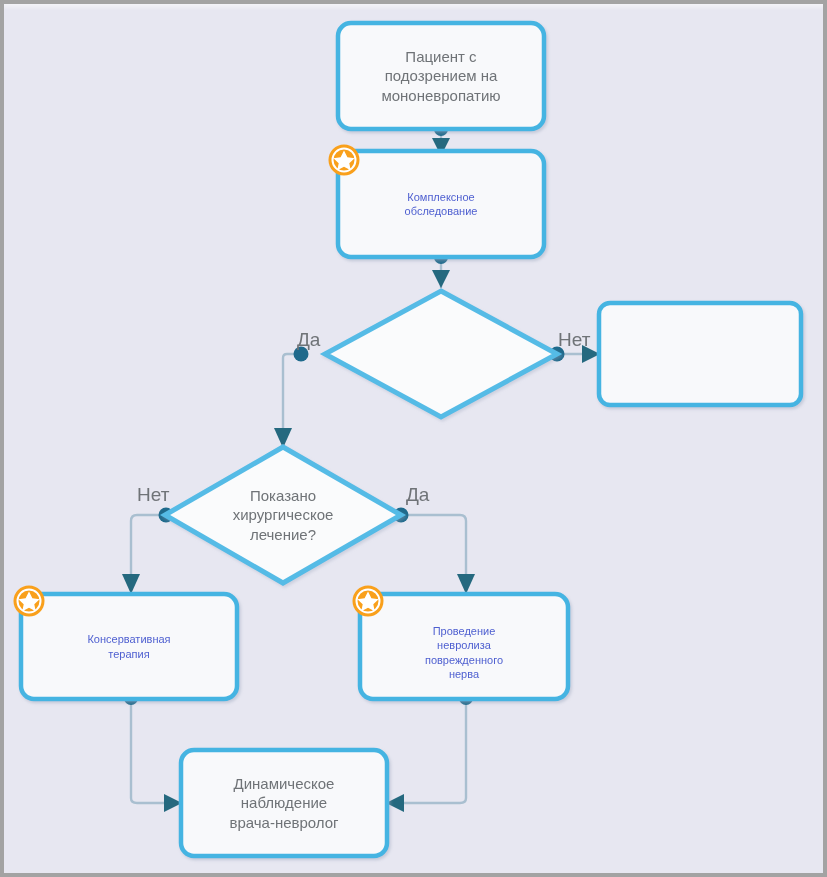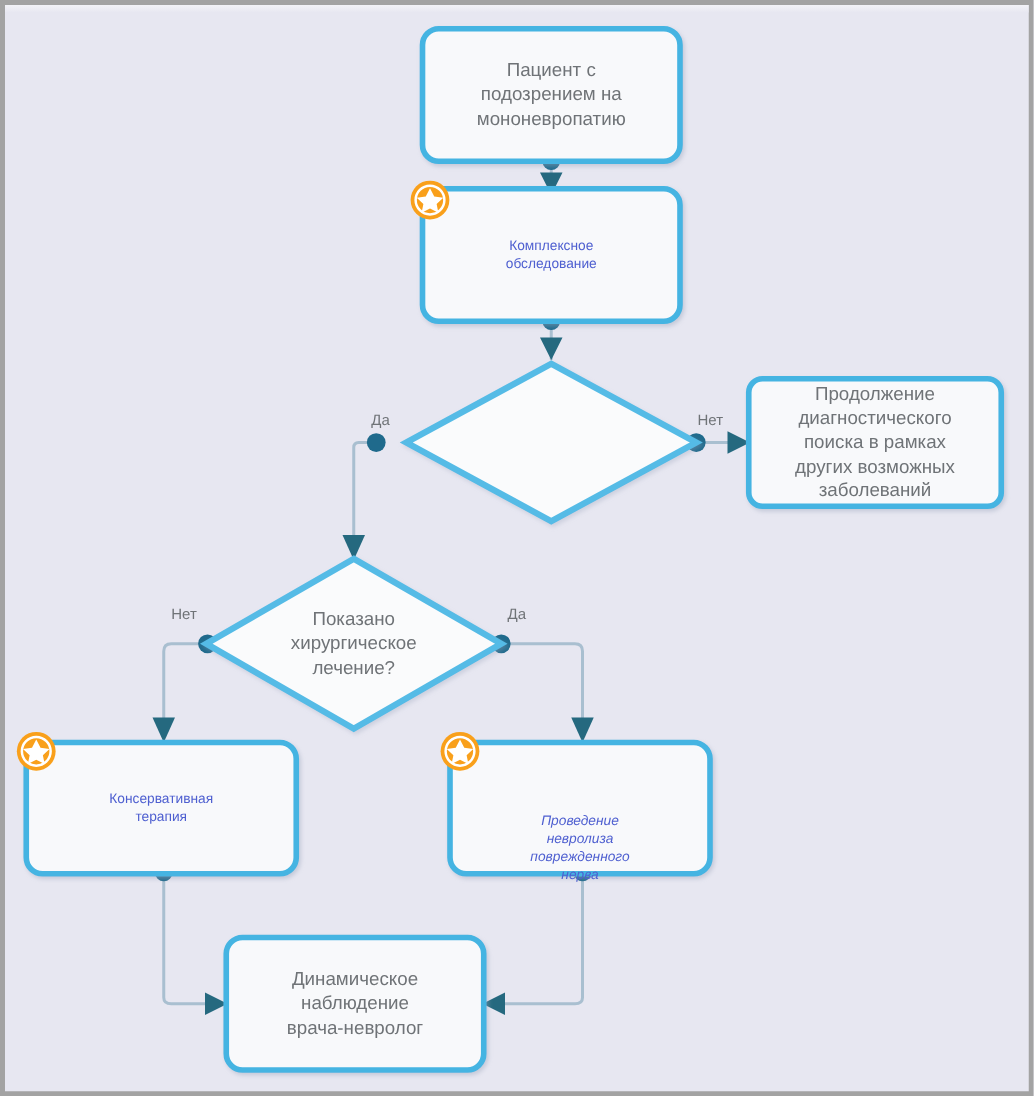--- a/index.html
+++ b/index.html
@@ -53,21 +53,21 @@
     color: #6f7377;
     font-size: 15px;
   }
   .lbl-decision {
     color: #6f7377;
     font-size: 15px;
   }
   .edge-label {
     position: absolute;
     color: #6f7377;
-    font-size: 12px;
+    font-size: 19px;
     pointer-events: none;
     font-family: "Liberation Sans", sans-serif;
   }
   .star-badge {
     position: absolute;
     width: 34px;
     height: 34px;
     pointer-events: auto;
     cursor: pointer;
   }
@@ -149,34 +149,29 @@
   </svg>
 
   <div class="node-label lbl-static" style="left:334px; top:19px; width:206px; height:106px;">Пациент с
 подозрением на
 мононевропатию</div>
 
   <div class="node-label lbl-action" style="left:334px; top:147px; width:206px; height:106px;">Комплексное
 обследование</div>
 
 
-  <div class="node-label lbl-static" style="left:595px; top:299px; width:202px; height:102px;">Продолжение
-диагностического
-поиска в рамках
-других возможных
-заболеваний</div>
 
   <div class="node-label lbl-action" style="left:17px; top:590px; width:216px; height:105px;">Консервативная
 терапия</div>
 
   <div class="node-label lbl-decision" style="left:189px; top:479px; width:180px; height:64px;">Показано
 хирургическое
 лечение?</div>
 
-  <div class="node-label lbl-action" style="left:356px; top:622px; width:208px; height:105px;font-style:italic;">Проведение
+  <div class="node-label lbl-action" style="left:356px; top:596px; width:208px; height:105px;">Проведение
 невролиза
 поврежденного
 нерва</div>
 
   <div class="node-label lbl-static" style="left:177px; top:746px; width:206px; height:106px;">Динамическое
 наблюдение
 врача-невролог</div>
 
   <div class="edge-label" style="left:293px; top:325px;">Да</div>
   <div class="edge-label" style="left:554px; top:325px;">Нет</div>

